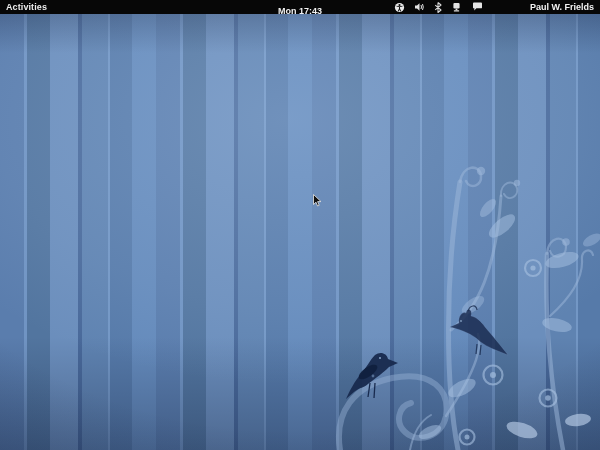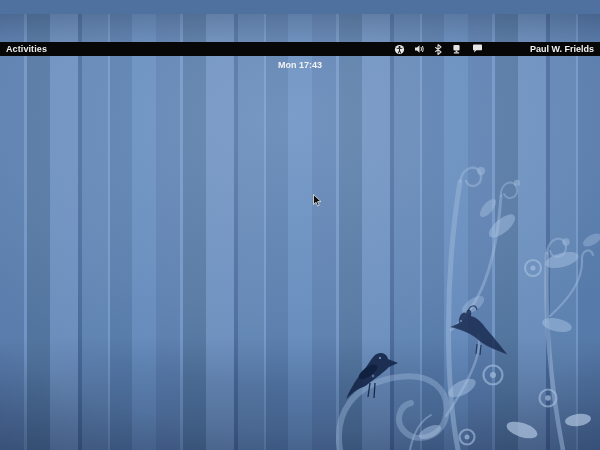--- a/index.html
+++ b/index.html
@@ -9,25 +9,24 @@
     background:#4e71a0;
   }
   
   .topbar{
     position:absolute;top:0;left:0;right:0;height:14px;
     background:#070707;
     display:flex;align-items:flex-start;justify-content:space-between;
     padding:0 6px;box-sizing:border-box;
     color:#ededed;font-size:9px;font-weight:bold;
     z-index:30;
-    margin-top:42px;
   }
   .tb-left,.tb-right{display:flex;align-items:center;height:100%;}
   .tb-center{
-    position:absolute;left:50%;top:16px;height:100%;transform:translateX(-50%);
+    position:absolute;left:50%;top:4px;height:100%;transform:translateX(-50%);
     display:flex;align-items:center;
   }
   .activities{cursor:default;letter-spacing:.1px;}
   .clock{font-weight:bold;color:#f2f2f2;}
   .status-icon{display:flex;align-items:center;margin-left:9px;height:100%;}
   .status-icon svg{display:block;}
   .user-menu{display:flex;align-items:center;margin-left:10px;gap:43px;}
   .user-name{margin-left:4px;color:#f2f2f2;}
   
   .wallpaper{

